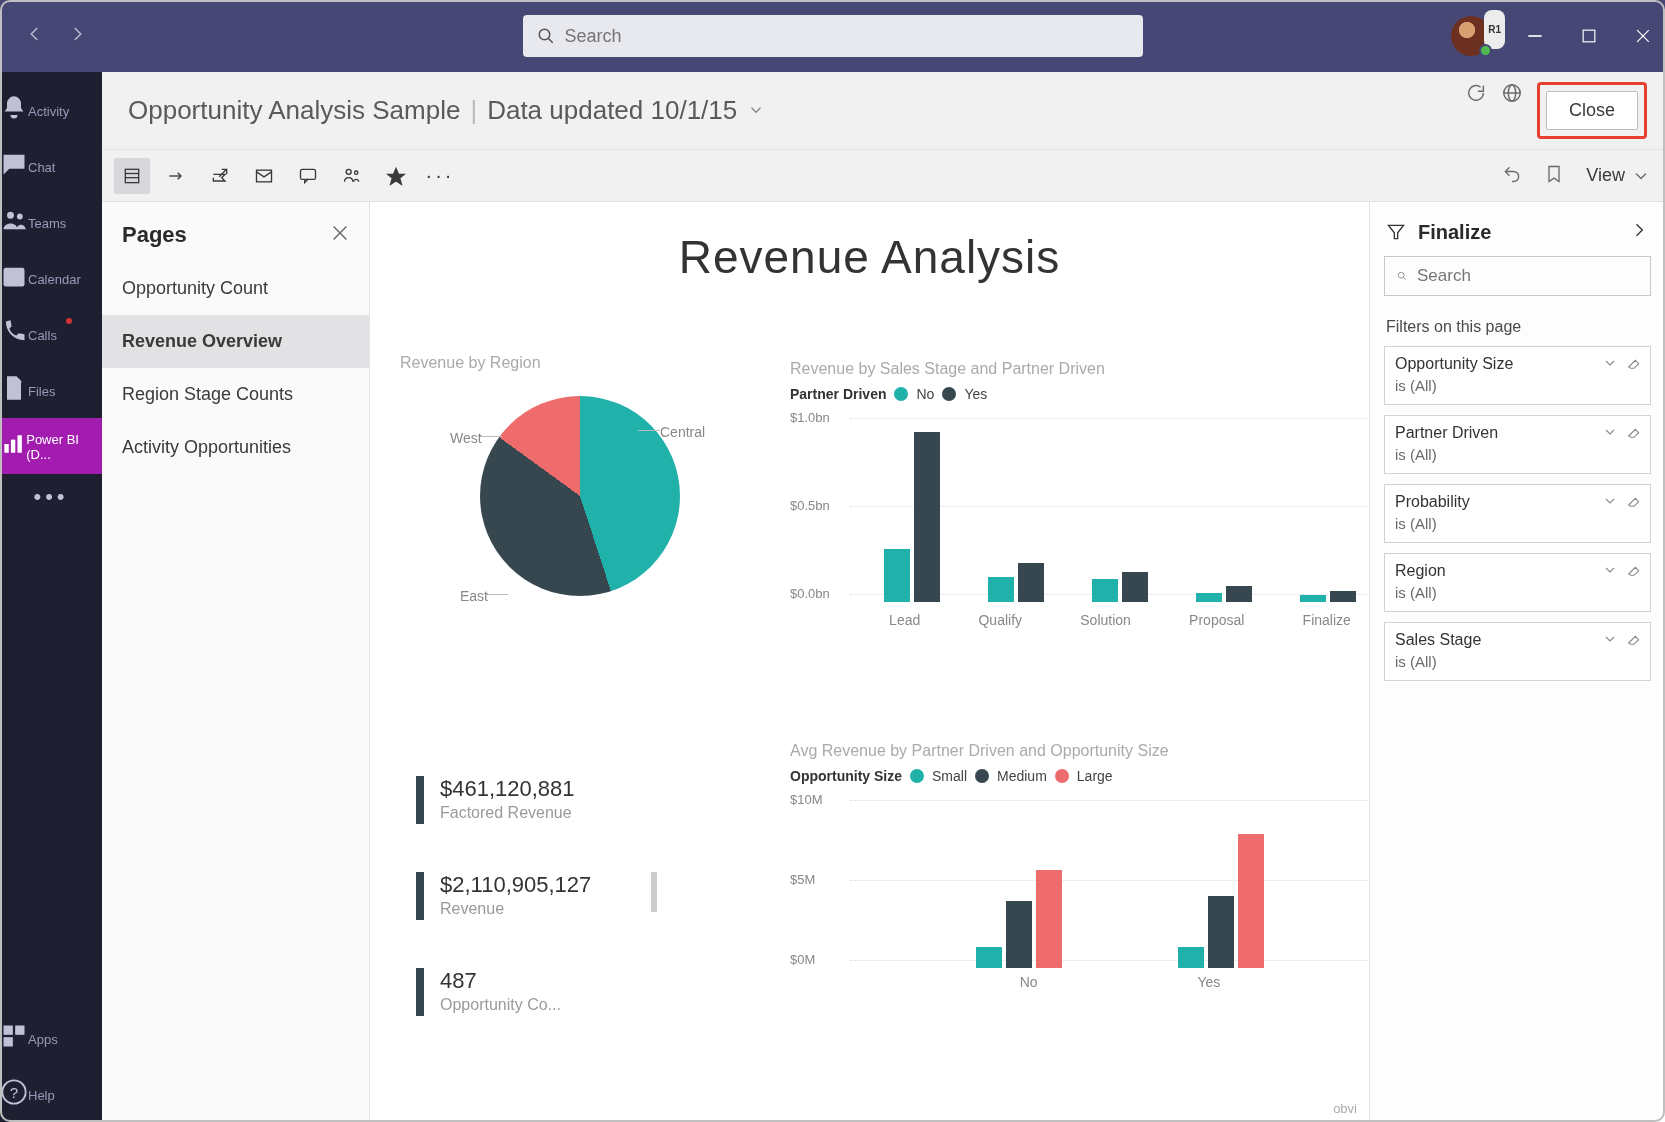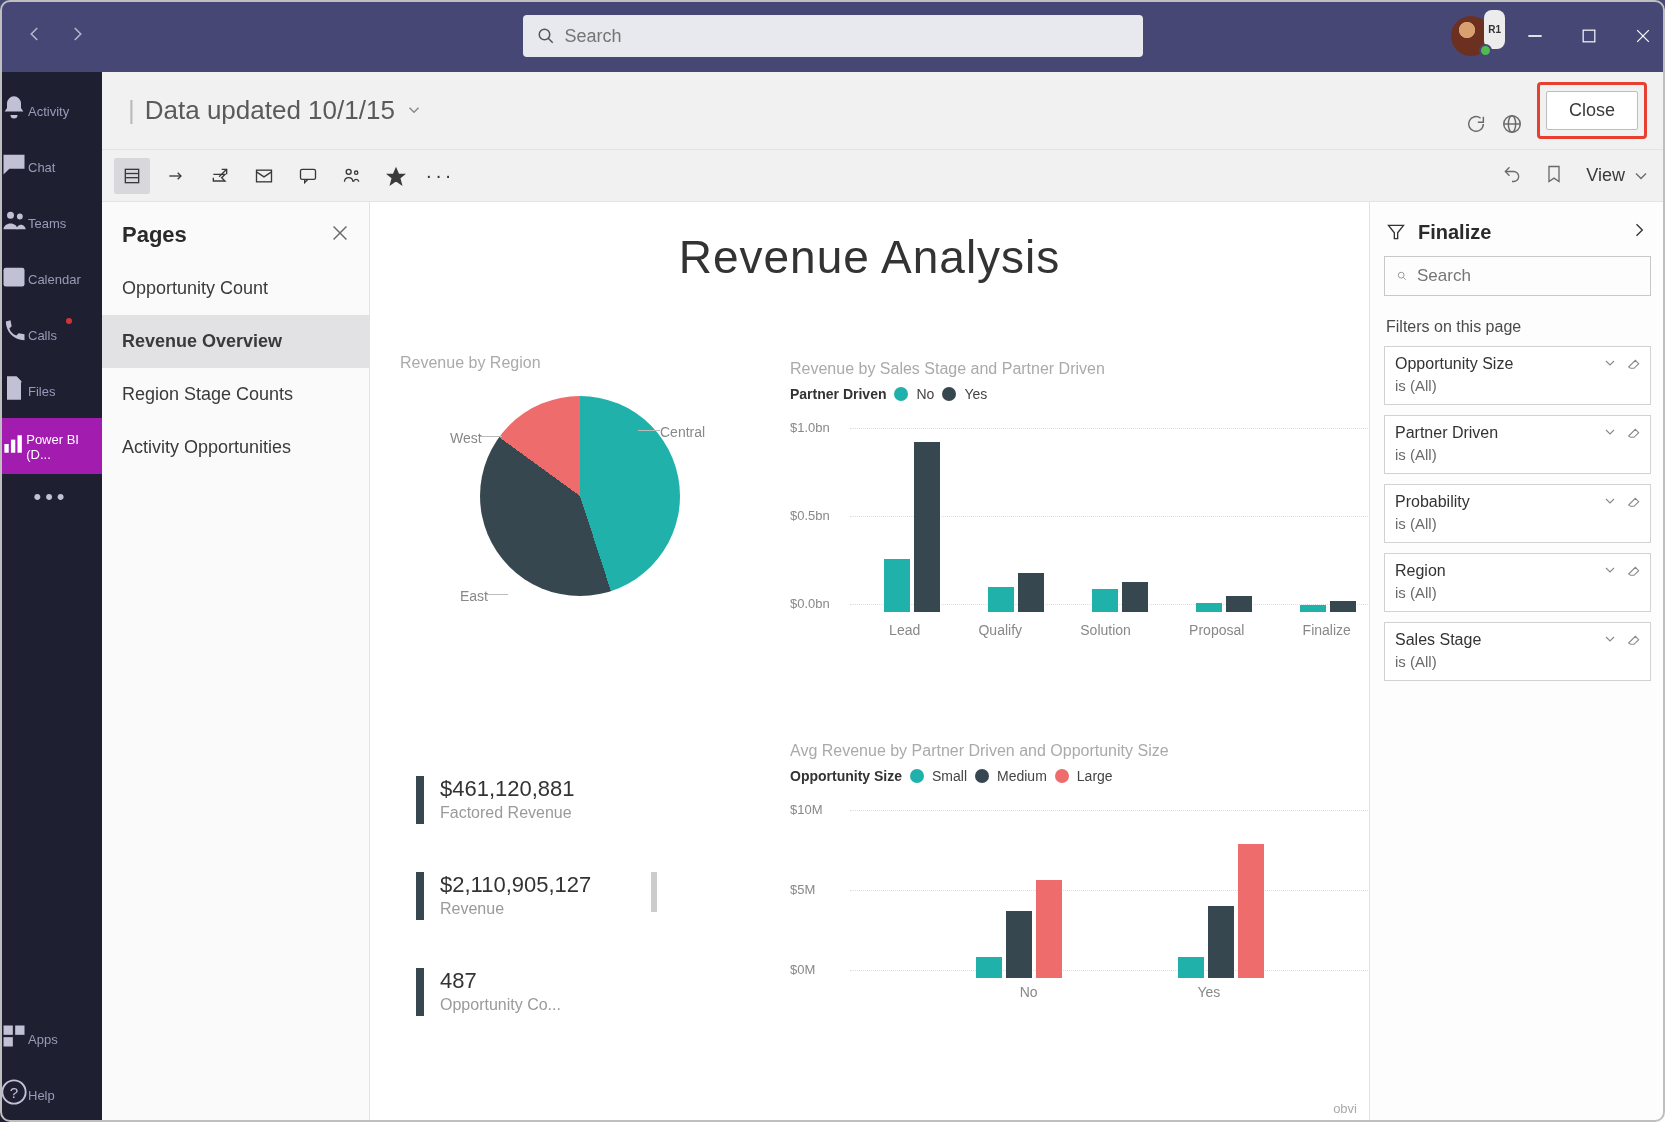--- a/index.html
+++ b/index.html
@@ -31,21 +31,21 @@
 .rail-more { color:#c1c1d6; font-size:22px; letter-spacing:4px; padding:10px 0; }
 
 
 .main { position:absolute; top:72px; left:102px; right:0; bottom:0; background:#f7f7f8; display:flex; flex-direction:column; }
 
 
 .rpt-head { height:78px; background:#f1f1f2; display:flex; align-items:center; padding:0 18px 0 26px; border-bottom:1px solid #e3e3e5;}
 .rpt-title { font-size:26px; color:#5a5a5a; font-weight:400; display:flex; align-items:center; gap:10px;}
 .rpt-title .chev { display:inline-block; }
 .rpt-title .chev svg { width:18px; height:18px; stroke:#8a8a8a; fill:none; stroke-width:2;}
-.rpt-head-right { margin-left:auto; display:flex; align-items:flex-end; gap:14px;}
+.rpt-head-right { margin-left:auto; display:flex; align-items:flex-start; gap:14px;}
 .rpt-head-right svg { width:22px; height:22px; stroke:#6a6a6a; fill:none; stroke-width:1.6;}
 .close-btn { border:1px solid #bdbdbd; background:#fff; padding:8px 22px; font-size:18px; color:#3a3a3a; border-radius:2px; cursor:pointer;}
 .close-highlight { border:3px solid #e74030; padding:6px; border-radius:4px;}
 
 
 .toolbar { height:52px; background:#f1f1f2; display:flex; align-items:center; padding:0 14px 0 12px; gap:8px; border-bottom:1px solid #e3e3e5;}
 .tb-btn { width:36px; height:36px; display:flex; align-items:center; justify-content:center; cursor:pointer; border-radius:2px;}
 .tb-btn.active { background:#d8d8dc;}
 .tb-btn svg { width:20px; height:20px; stroke:#3a3a3a; fill:none; stroke-width:1.6;}
 .tb-btn.star svg { fill:#3a3a3a; }
@@ -83,21 +83,21 @@
 
 .kpi-wrap { position:absolute; top:574px; left:46px; width:330px;}
 .kpi { display:flex; gap:16px; margin-bottom:48px;}
 .kpi-bar { width:8px; height:48px; background:#37474f;}
 .kpi-bar.short { width:6px; background:#ccc; height:40px;}
 .kpi-val { font-size:22px; color:#333;}
 .kpi-lab { font-size:16px; color:#9a9a9a; margin-top:2px;}
 .kpi-row { display:flex; align-items:flex-start;}
 
 .bar1 { position:absolute; top:158px; left:420px; width:600px;}
-.bar-area { position:relative; height:230px; margin-top:14px;}
+.bar-area { position:relative; height:230px; margin-top:4px;}
 .y-tick { position:absolute; left:0; font-size:13px; color:#888;}
 .grid { position:absolute; left:60px; right:10px; border-top:1px dotted #ddd;}
 .bars { position:absolute; left:70px; bottom:34px; top:8px; right:10px; display:flex; justify-content:space-around; align-items:flex-end;}
 .group { display:flex; gap:4px; align-items:flex-end;}
 .bar { width:26px;}
 .teal { background:#20b2aa;}
 .dark { background:#37474f;}
 .coral { background:#ee6c6c;}
 .x-labels { position:absolute; left:70px; right:10px; bottom:8px; display:flex; justify-content:space-around; font-size:14px; color:#888;}
 
@@ -236,20 +236,21 @@
         <circle cx="12" cy="12" r="10" fill="none" stroke="#c1c1d6" stroke-width="1.6"></circle>
         <text x="12" y="17" text-anchor="middle" font-size="13" fill="#c1c1d6">?</text>
       </svg>
       <span>Help</span>
     </div>
 </div>
 
 <div class="main">
   <div class="rpt-head">
     <div class="rpt-title">
+      <span>Opportunity Analysis Sample</span>
       <span style="color:#bbb;">|</span>
       <span>Data updated 10/1/15</span>
       <span class="chev"><svg viewBox="0 0 24 24">
             <polyline points="6 9 12 15 18 9"></polyline>
           </svg></span>
     </div>
     <div class="rpt-head-right">
       <span><svg viewBox="0 0 24 24">
             <path d="M20 12a8 8 0 1 1-3-6.3"></path>
             <polyline points="20 4 20 10 14 10"></polyline>

